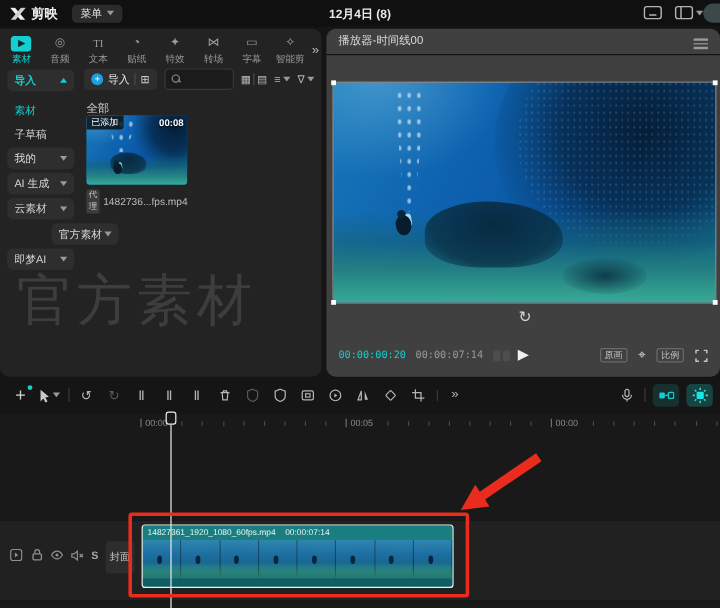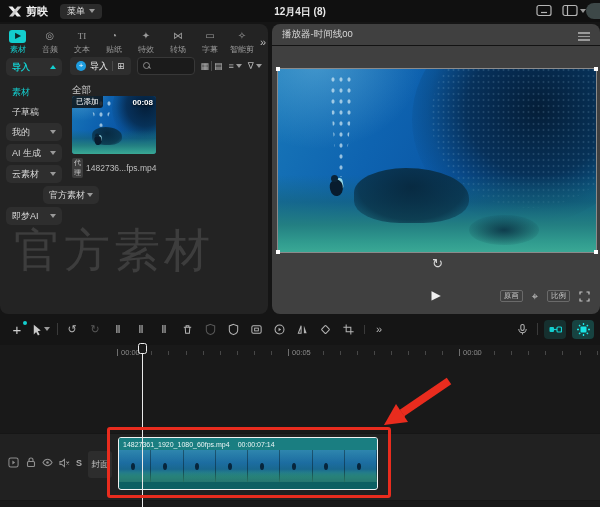--- a/index.html
+++ b/index.html
@@ -371,20 +371,28 @@
     </div>
 
     <span class="handle" style="left:4px;top:43px;"></span>
     <span class="handle" style="left:322px;top:43px;"></span>
     <span class="handle" style="left:4px;top:226px;"></span>
     <span class="handle" style="left:322px;top:226px;"></span>
 
     <div class="refresh-btn">↻</div>
 
     <div class="player-controls">
+      <div class="pc-times">
+        <span class="t-cur mono">00:00:00:20</span>
+        <span class="t-total mono">00:00:07:14</span>
+        <span class="frames-icon">
+            <i></i>
+            <i></i>
+          </span>
+      </div>
       <span class="pc-play">▶</span>
       <div class="pc-right">
         <span class="mini-badge">原画</span>
         <span class="focus-glyph">⌖</span>
         <span class="mini-badge">比例</span>
         <svg width="11" height="11" viewBox="0 0 11 11">
           <path d="M1 3.5V1h2.5M7.5 1H10v2.5M10 7.5V10H7.5M3.5 10H1V7.5" fill="none" stroke="#c5c5c5" stroke-width="1.2"></path>
         </svg>
       </div>
     </div>

